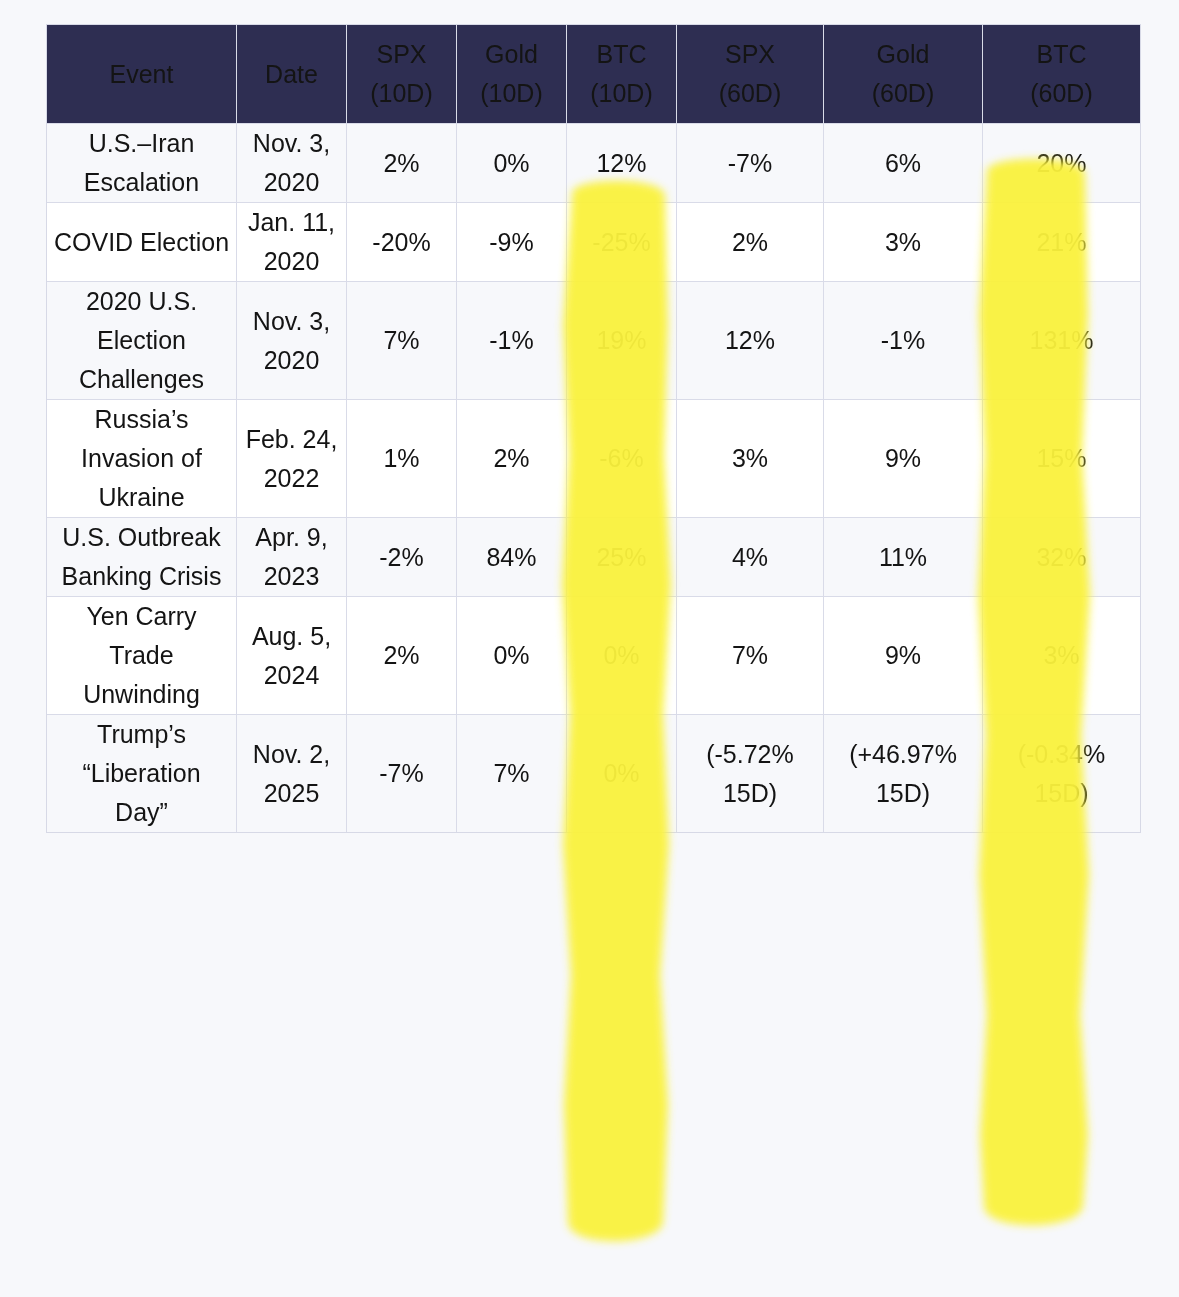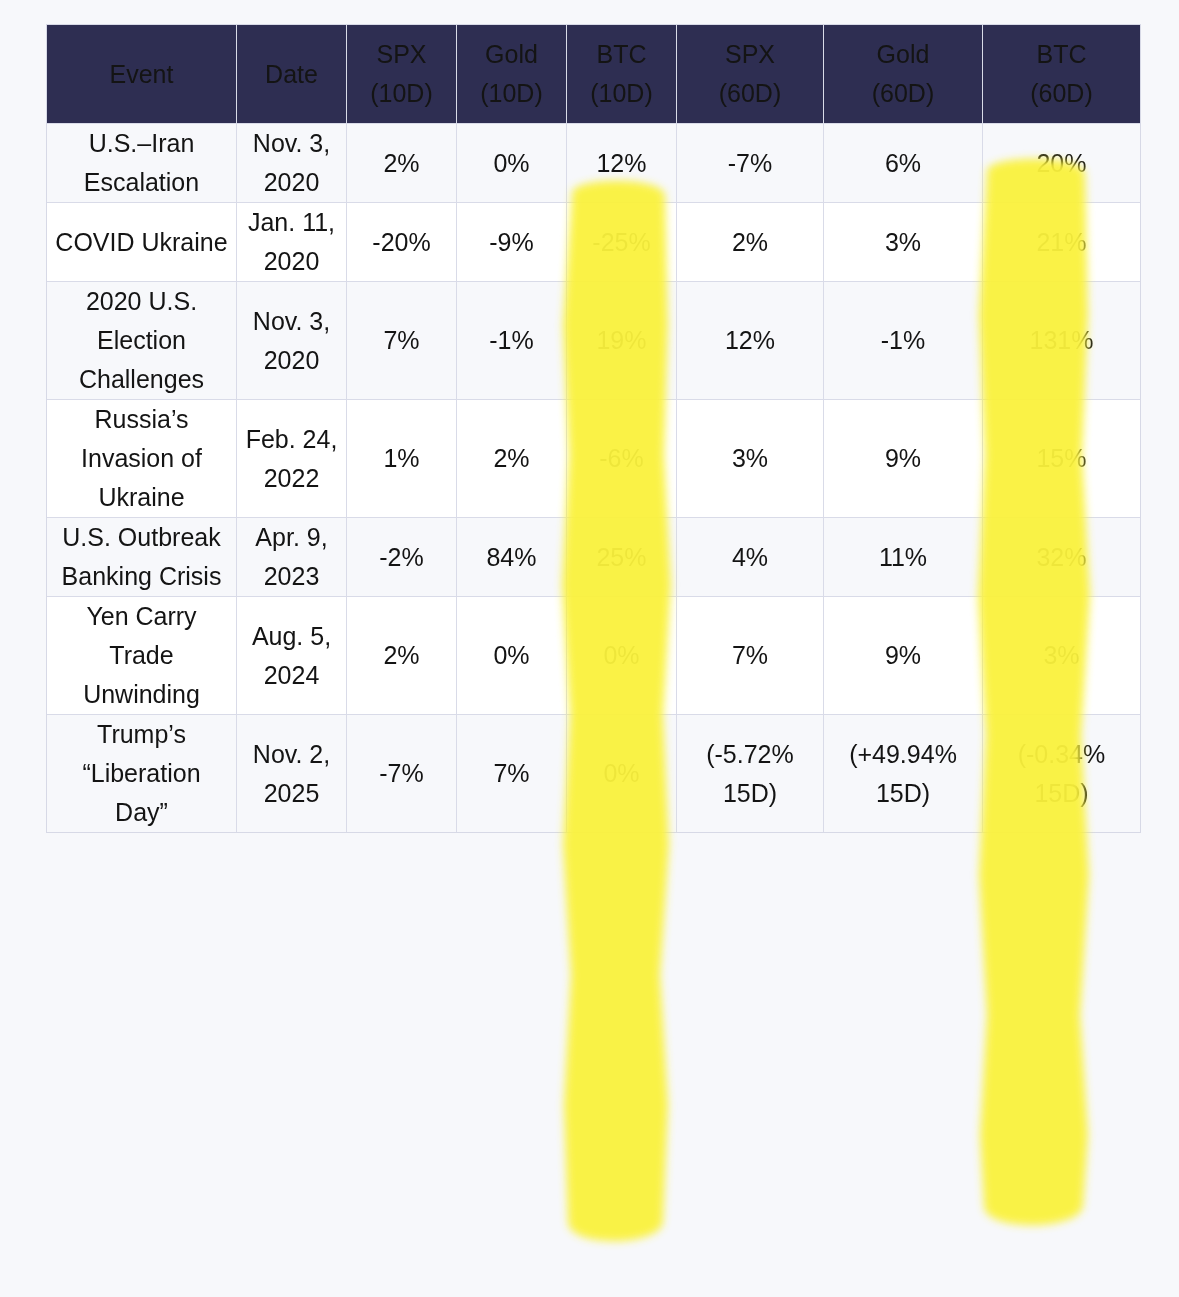--- a/index.html
+++ b/index.html
@@ -152,21 +152,21 @@
             </td>
             <td>
               <span class="cell-lines">6%</span>
             </td>
             <td>
               <span class="cell-lines hl-text">20%</span>
             </td>
           </tr>
           <tr class="plain">
             <td>
-              <span class="cell-lines">COVID Ukraine</span>
+              <span class="cell-lines">COVID Election</span>
             </td>
             <td>
               <span class="cell-lines">Jan. 11, 2020</span>
             </td>
             <td>
               <span class="cell-lines">-20%</span>
             </td>
             <td>
               <span class="cell-lines">-9%</span>
             </td>
@@ -300,21 +300,21 @@
             <td>
               <span class="cell-lines">7%</span>
             </td>
             <td>
               <span class="cell-lines hl-text">0%</span>
             </td>
             <td>
               <span class="cell-lines">(-5.72% 15D)</span>
             </td>
             <td>
-              <span class="cell-lines">(+49.94% 15D)</span>
+              <span class="cell-lines">(+46.97% 15D)</span>
             </td>
             <td>
               <span class="cell-lines hl-text">(-0.34% 15D)</span>
             </td>
           </tr>
         </tbody>
     </table>
 
     <div class="marker-layer">
       <svg width="1083" height="1246" viewBox="0 0 1083 1246" xmlns="http://www.w3.org/2000/svg" aria-hidden="true">

